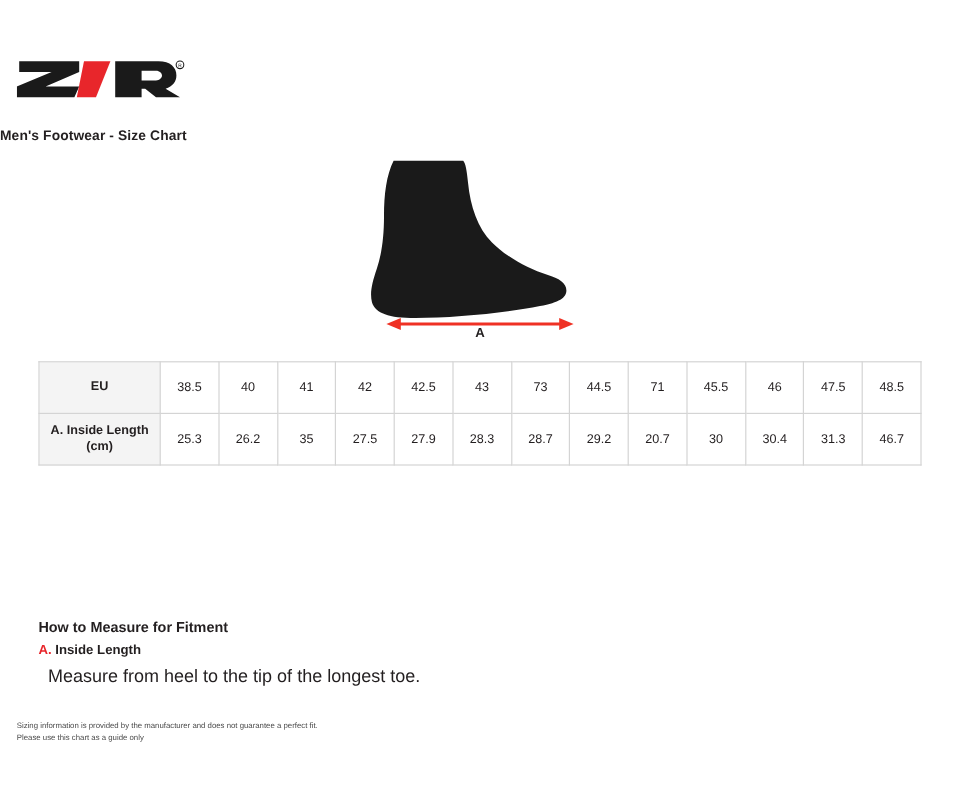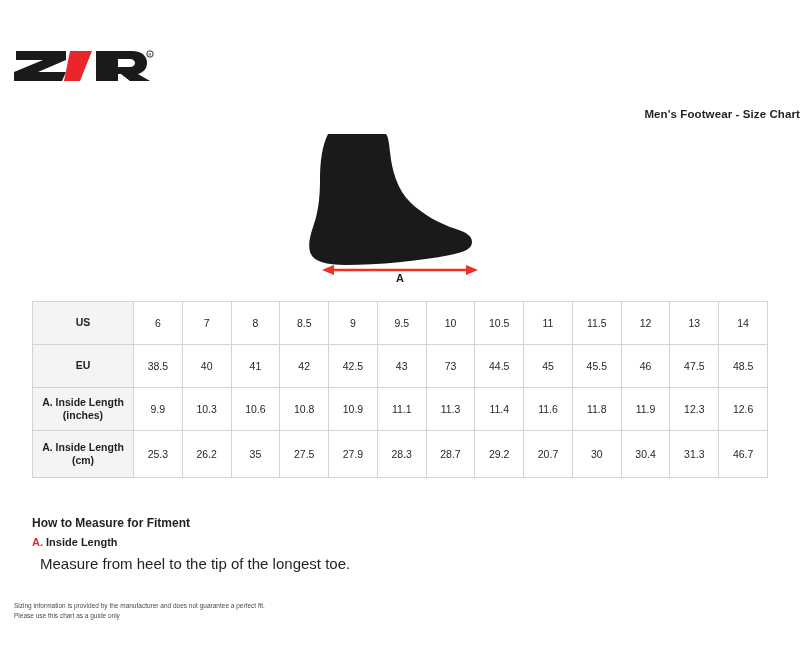--- a/index.html
+++ b/index.html
@@ -29,21 +29,21 @@
     width: 140px;
     height: 40px;
   }
 
   
   .chart-title {
     position: absolute;
     left: 0;
     right: 0;
     top: 108px;
-    text-align: right;
+    text-align: left;
     font-size: 11.5px;
     font-weight: bold;
     color: #231f20;
     letter-spacing: 0.1px;
   }
 
   
   .foot-wrap {
     position: absolute;
     left: 300px;
@@ -178,66 +178,34 @@
       <line x1="30" y1="12" x2="170" y2="12" stroke="#ef3124" stroke-width="2.4"></line>
       <polygon points="22,12 34,7 34,17" fill="#ef3124"></polygon>
       <polygon points="178,12 166,7 166,17" fill="#ef3124"></polygon>
     </svg>
   </div>
   <div class="measure-label">A</div>
 
   <table class="size-table">
     <tbody>
       <tr>
-        <td class="rowhead">US</td>
-        <td>6</td>
-        <td>7</td>
-        <td>8</td>
-        <td>8.5</td>
-        <td>9</td>
-        <td>9.5</td>
-        <td>10</td>
-        <td>10.5</td>
-        <td>11</td>
-        <td>11.5</td>
-        <td>12</td>
-        <td>13</td>
-        <td>14</td>
-      </tr>
-      <tr>
         <td class="rowhead">EU</td>
         <td>38.5</td>
         <td>40</td>
         <td>41</td>
         <td>42</td>
         <td>42.5</td>
         <td>43</td>
         <td>73</td>
         <td>44.5</td>
-        <td>45</td>
+        <td>71</td>
         <td>45.5</td>
         <td>46</td>
         <td>47.5</td>
         <td>48.5</td>
-      </tr>
-      <tr>
-        <td class="rowhead">A. Inside Length (inches)</td>
-        <td>9.9</td>
-        <td>10.3</td>
-        <td>10.6</td>
-        <td>10.8</td>
-        <td>10.9</td>
-        <td>11.1</td>
-        <td>11.3</td>
-        <td>11.4</td>
-        <td>11.6</td>
-        <td>11.8</td>
-        <td>11.9</td>
-        <td>12.3</td>
-        <td>12.6</td>
       </tr>
       <tr>
         <td class="rowhead">A. Inside Length (cm)</td>
         <td>25.3</td>
         <td>26.2</td>
         <td>35</td>
         <td>27.5</td>
         <td>27.9</td>
         <td>28.3</td>
         <td>28.7</td>

